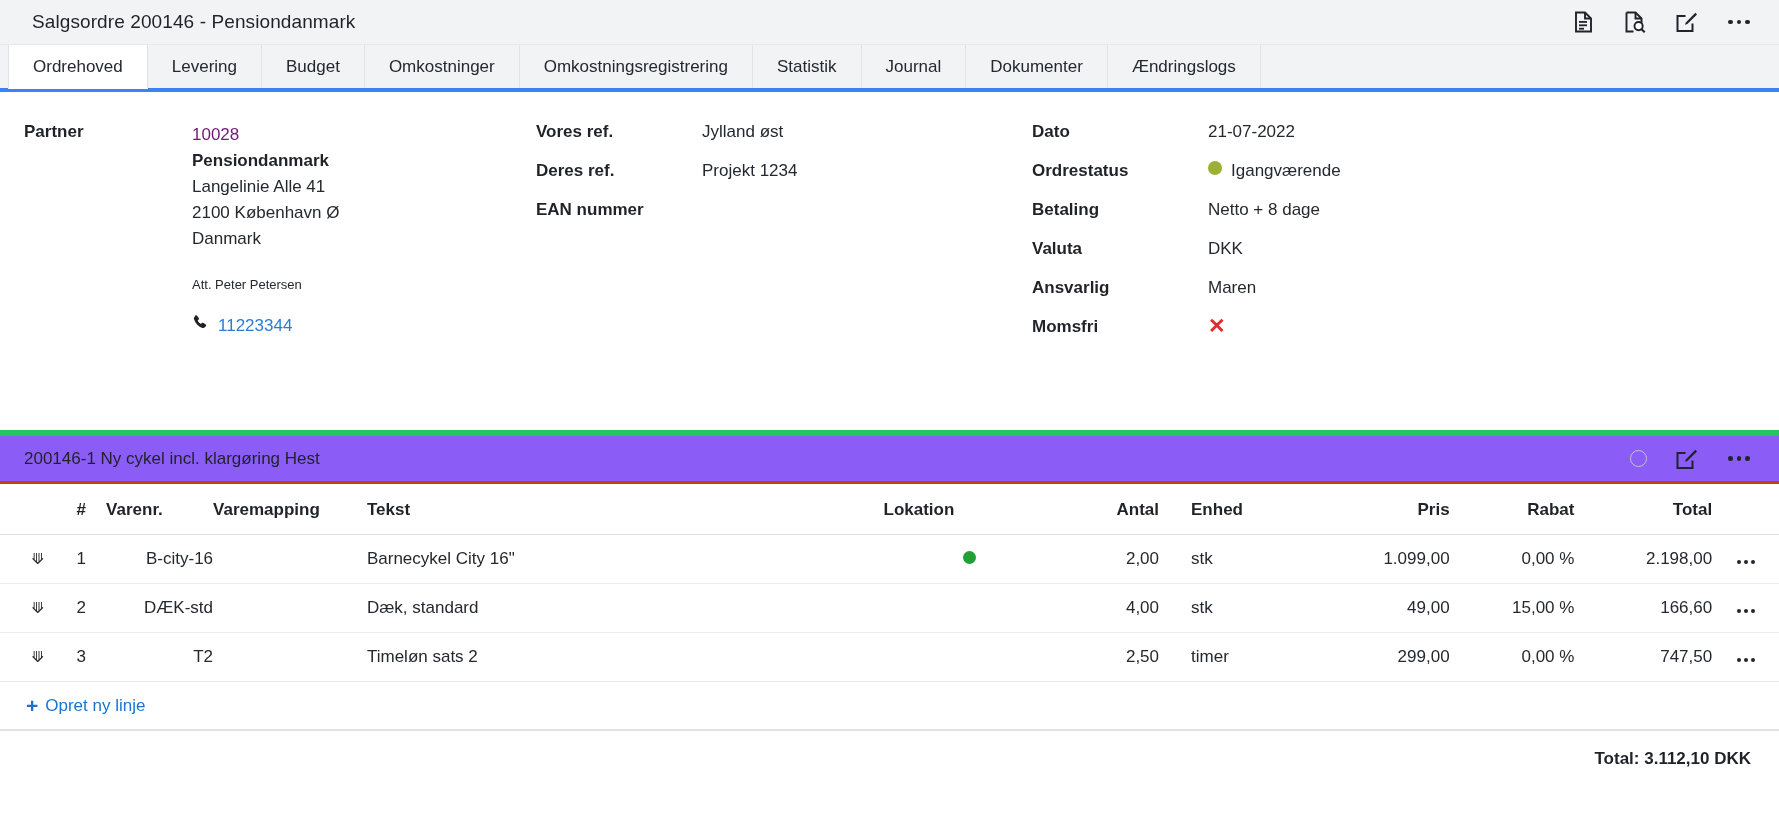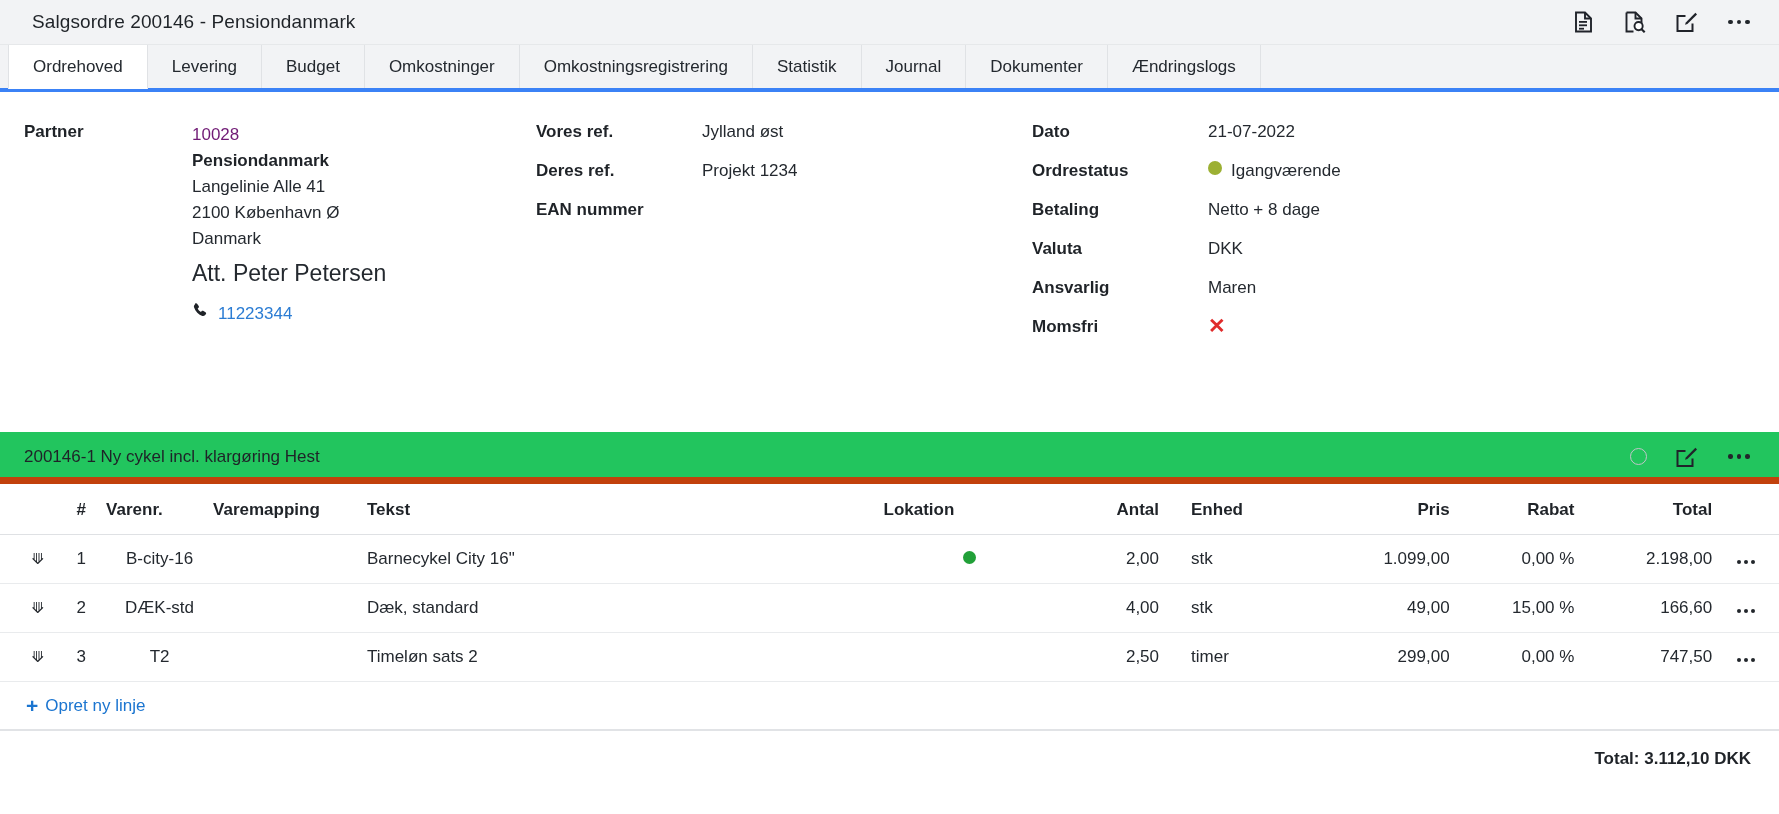--- a/index.html
+++ b/index.html
@@ -67,21 +67,21 @@
     background: #ffffff;
     border-bottom: 1px solid #ffffff;
     margin-bottom: -1px;
   }
 
   
   .header-panel {
     position: relative;
     height: 344px;
     background: #ffffff;
-    border-bottom: 4px solid #22c55e;
+    border-bottom: 6px solid #22c55e;
   }
   .cols {
     display: flex;
     padding: 30px 0 0 0;
   }
   .col { position: relative; }
   .col-partner { width: 520px; padding-left: 24px; }
   .col-ref { width: 512px; }
   .col-meta { flex: 1 1 auto; }
 
@@ -117,23 +117,23 @@
     font-size: 17px;
     font-weight: bold;
     line-height: 26px;
   }
   .p-line {
     font-size: 17px;
     color: #24292f;
     line-height: 26px;
   }
   .p-att {
-    font-size: 23px;
+    font-size: 13px;
     color: #24292f;
-    margin-top: 8px;
+    margin-top: 20px;
     line-height: 26px;
   }
   .p-phone {
     display: flex;
     align-items: center;
     gap: 9px;
     margin-top: 15px;
     line-height: 26px;
   }
   .p-phone-num { font-size: 17px; color: #2b7cd3; cursor: pointer; }
@@ -148,25 +148,25 @@
   .x-mark {
     font-size: 21px;
     line-height: 17px;
     font-weight: bold;
   }
 
   
   .line-card { background: #ffffff; }
   .line-card-header {
     height: 48px;
-    background: #22c55e;
+    background: #8b5cf6;
     display: flex;
     align-items: center;
     padding: 0 22px 0 24px;
-    border-bottom: 7px solid #c2410c;
+    border-bottom: 3px solid #c2410c;
   }
   .line-card-title { font-size: 17px; color: #1f2328; }
   .line-card-spacer { flex: 1 1 auto; }
   .line-card-actions {
     display: flex;
     align-items: center;
     gap: 28px;
     padding-right: 6px;
   }
   .circle-icon {
@@ -192,21 +192,21 @@
   }
   table.lines td {
     font-size: 17px;
     color: #24292f;
     padding: 14px 0 14px 0;
     border-bottom: 1px solid #e9ebed;
     white-space: nowrap;
   }
   .c-chev   { width: 54px;  text-align: right; padding-right: 14px !important; }
   .c-num    { width: 26px;  text-align: right; }
-  .c-varenr { width: 118px; text-align: center;  padding-left: 20px !important; }
+  .c-varenr { width: 118px; text-align: right;  padding-left: 20px !important; }
   .c-map    { width: 143px; text-align: left; }
   .c-tekst  { width: 480px; text-align: left; }
   .c-lok    { width: 160px; text-align: center; }
   .c-antal  { width: 96px;  text-align: right; }
   .c-enhed  { width: 120px; text-align: left;  padding-left: 32px !important; }
   .c-pris   { width: 150px; text-align: right; }
   .c-rabat  { width: 116px; text-align: right; }
   .c-total  { width: 128px; text-align: right; }
   .c-more   { width: 62px;  text-align: center; }
 

